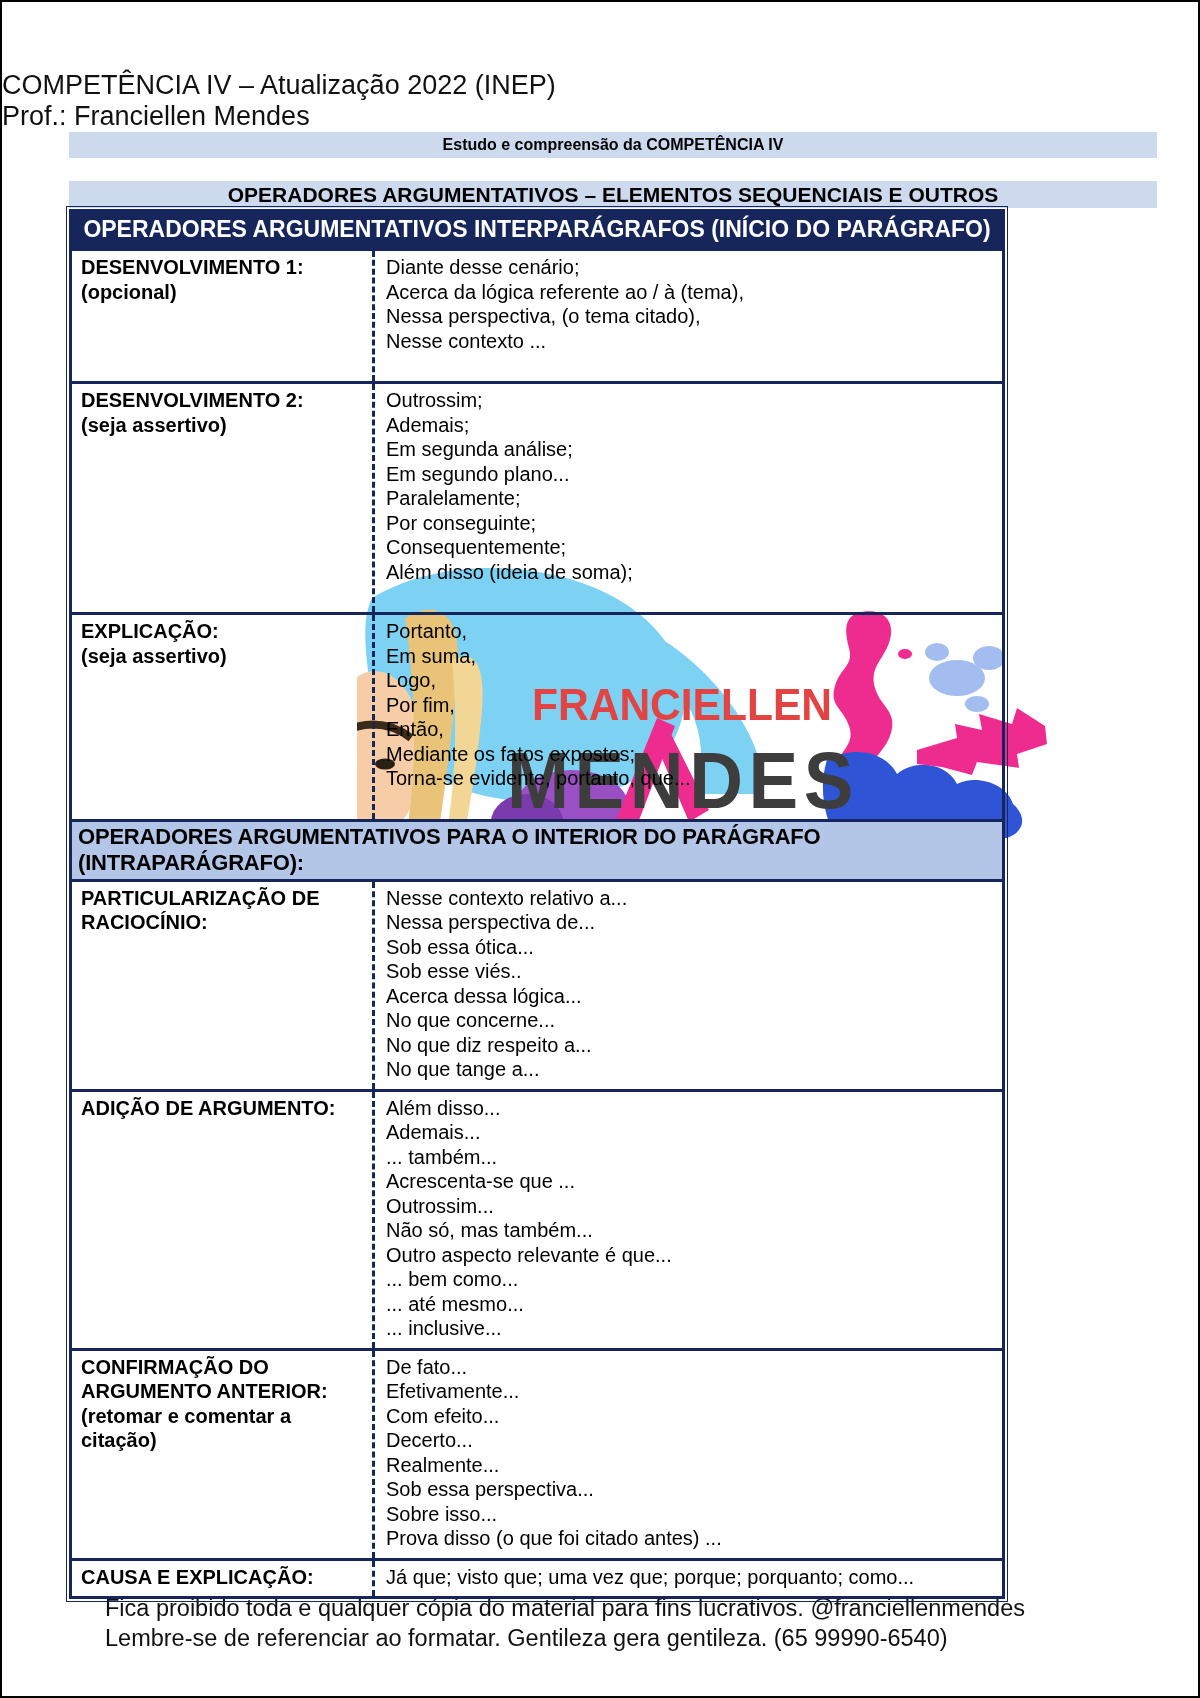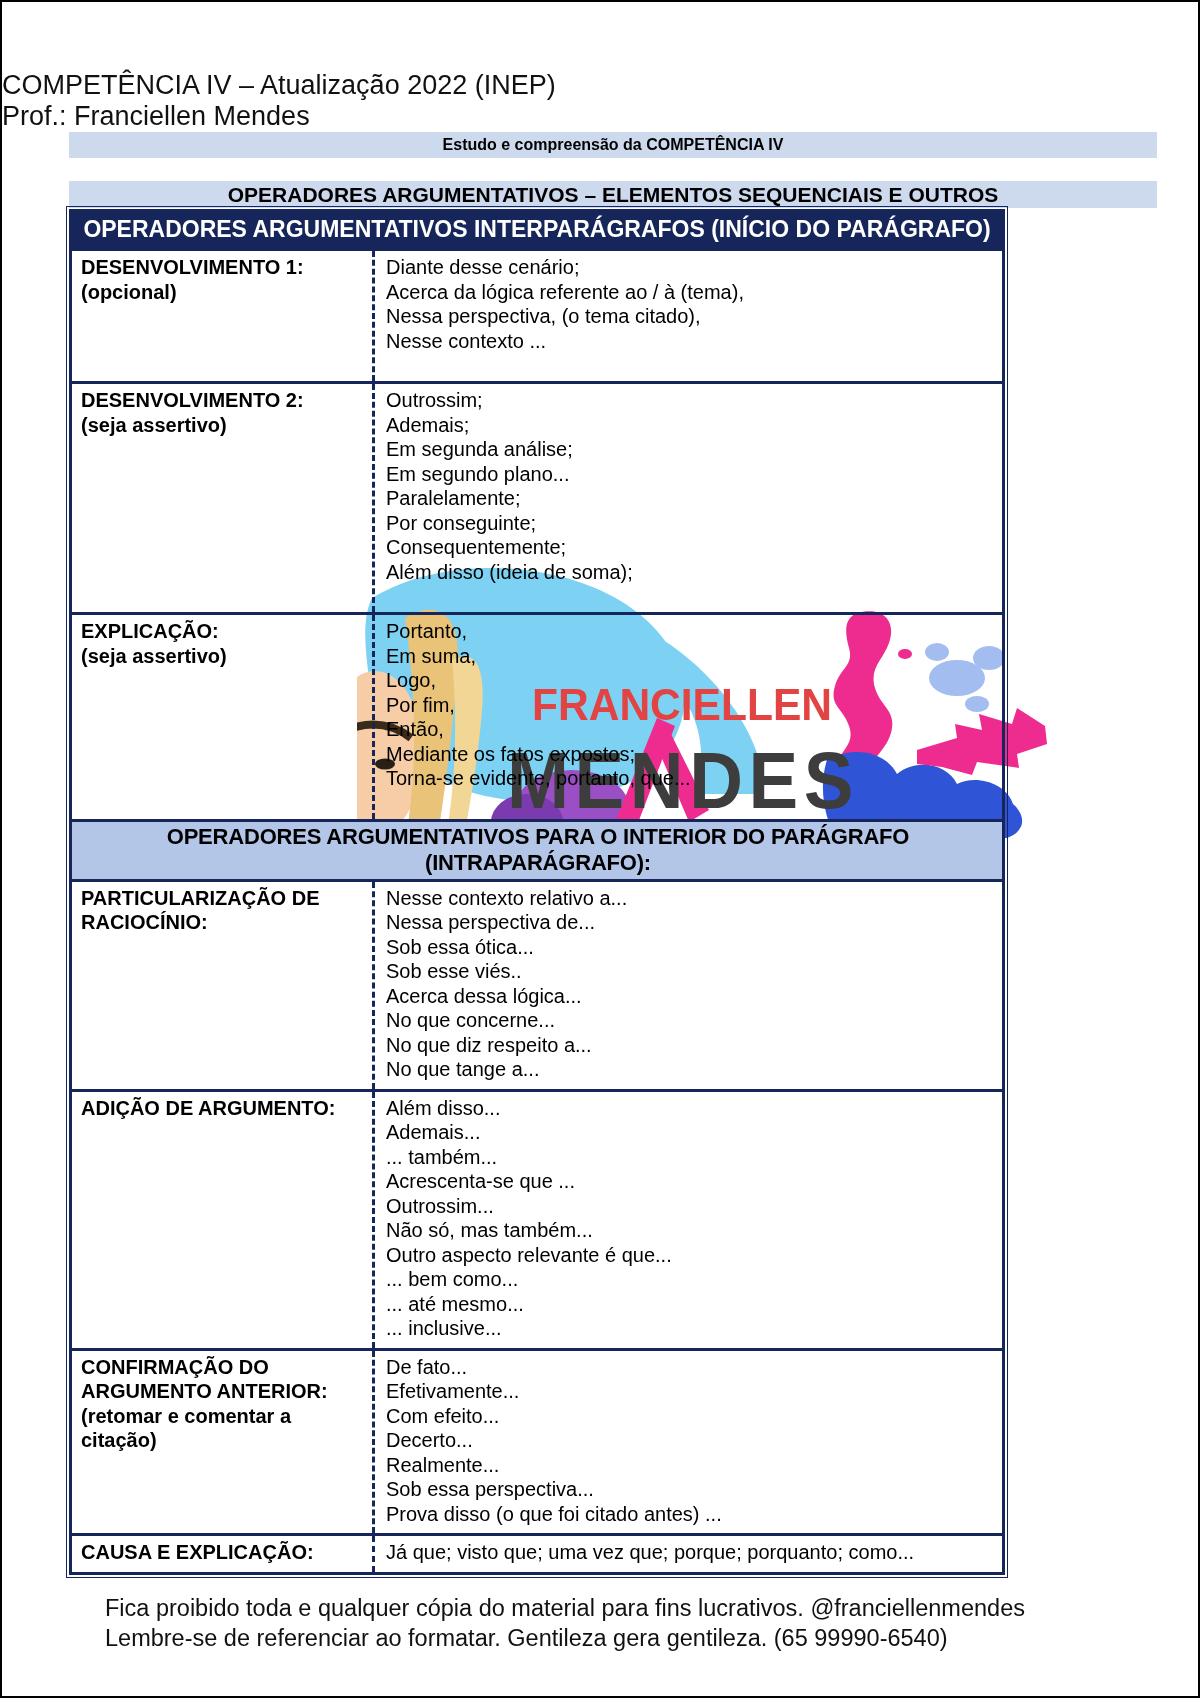--- a/index.html
+++ b/index.html
@@ -12,21 +12,21 @@
 
   .banner { position:absolute; left:67px; width:1088px; background:var(--banner_blue); text-align:center;
             font-weight:bold; color:#000; }
   .banner1 { top:130px; height:26px; font-size:16px; line-height:26px; }
   .banner2 { top:179px; height:27px; font-size:21px; line-height:27px; }
 
   .optable { position:absolute; left:67px; top:207px; width:936px; z-index:2;
              border:3px solid var(--navy); outline:1px solid var(--navy); outline-offset:2px; background:transparent; }
   .thead-dark { background:var(--navy); color:#fff; font-weight:bold; text-align:center;
                 font-size:23px; padding:4px 2px 5px; }
-  .thead-light { background:var(--intra_blue); color:#000; font-weight:bold; text-align:center;
+  .thead-light { background:var(--intra_blue); color:#000; font-weight:bold; text-align:left;
                  font-size:22px; letter-spacing:-0.2px; padding:2px 4px 3px 6px; border-top:3px solid var(--navy); }
   .trow { display:flex; border-top:3px solid var(--navy); background:transparent; }
   .cell-l { width:300px; padding:4px 6px 0 9px; font-weight:bold; font-size:20px; line-height:24.5px; }
   .cell-r { flex:1; border-left:3px dashed var(--navy); padding:4px 6px 0 11px; font-size:20px; line-height:24.5px; }
   .sec-inter .cell-l, .sec-inter .cell-r { padding-bottom:28px; }
   .sec-intra .cell-l, .sec-intra .cell-r { padding-bottom:7px; }
 
   .watermark { position:absolute; left:355px; top:556px; width:700px; height:284px; z-index:1; pointer-events:none; }
   .wm-sky { fill:var(--sky_blue); }
   .wm-peri { fill:var(--periwinkle); }
@@ -172,20 +172,21 @@
             <div>(retomar e comentar a</div>
             <div>citação)</div>
           </div>
           <div class="cell-r">
             <div>De fato...</div>
             <div>Efetivamente...</div>
             <div>Com efeito...</div>
             <div>Decerto...</div>
             <div>Realmente...</div>
             <div>Sob essa perspectiva...</div>
+            <div>Sobre isso...</div>
             <div>Prova disso (o que foi citado antes) ...</div>
           </div>
         </div>
         <div class="trow sec-intra">
           <div class="cell-l">
             <div>CAUSA E EXPLICAÇÃO:</div>
           </div>
           <div class="cell-r">
             <div>Já que; visto que; uma vez que; porque; porquanto; como...</div>
           </div>

